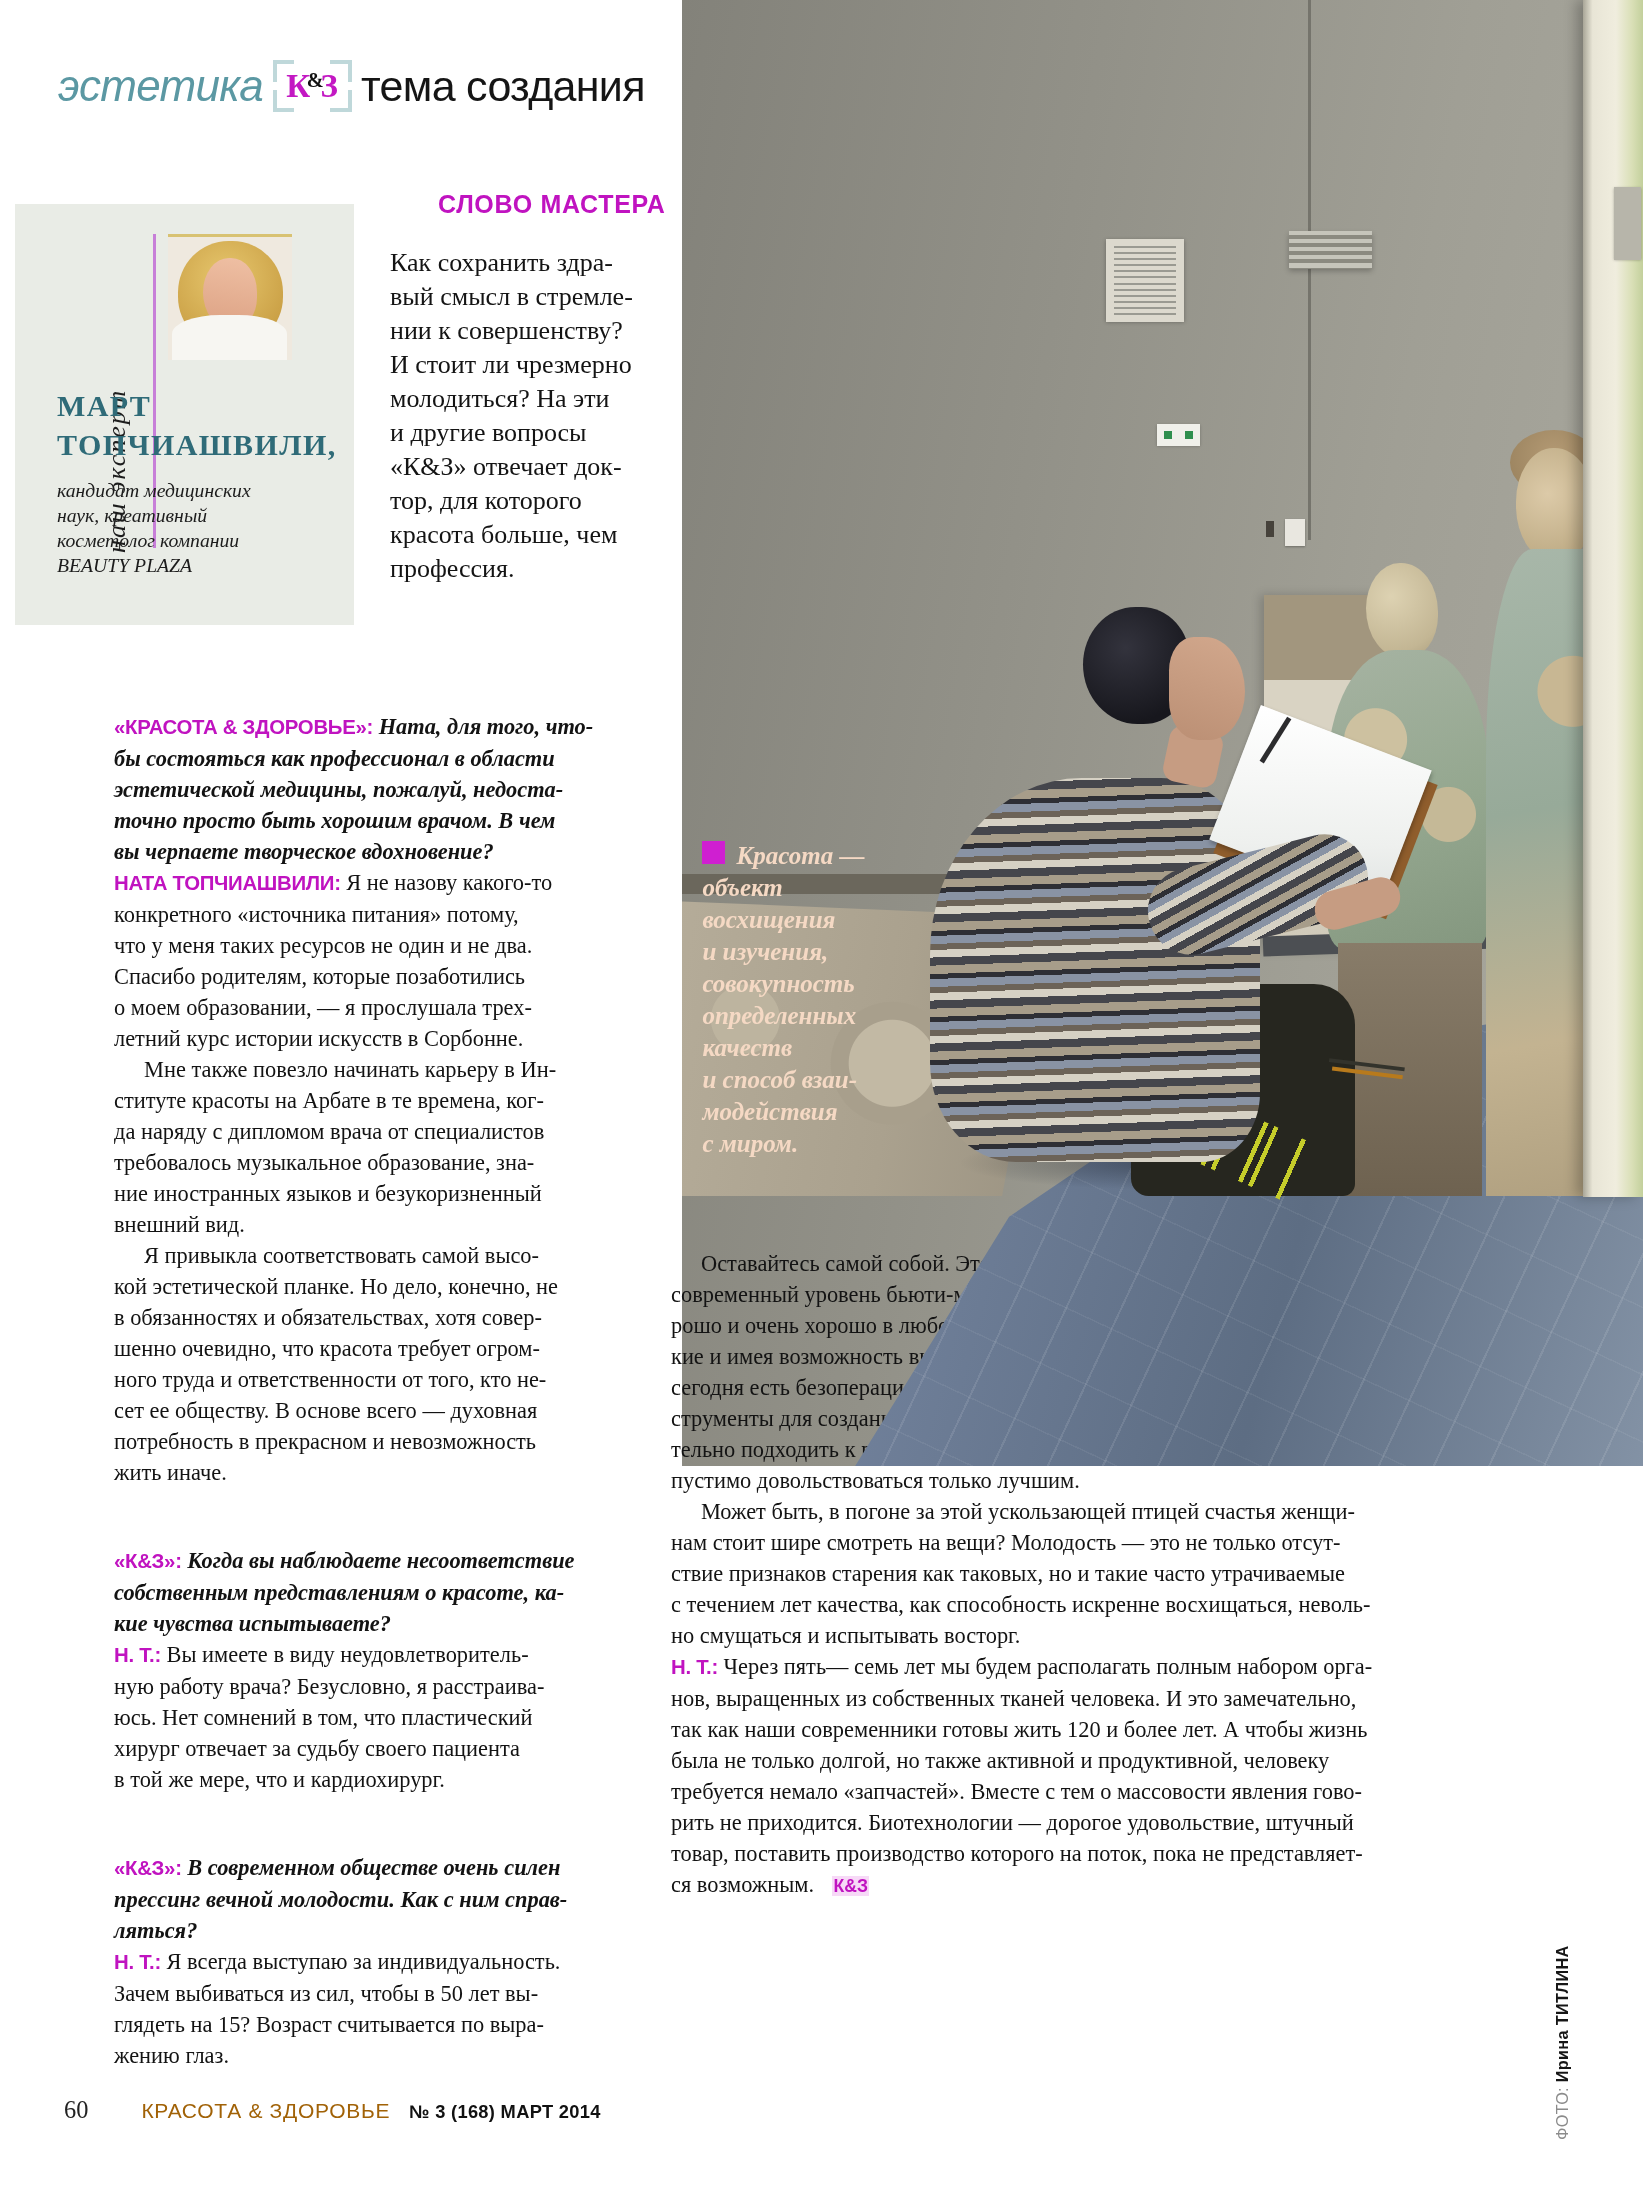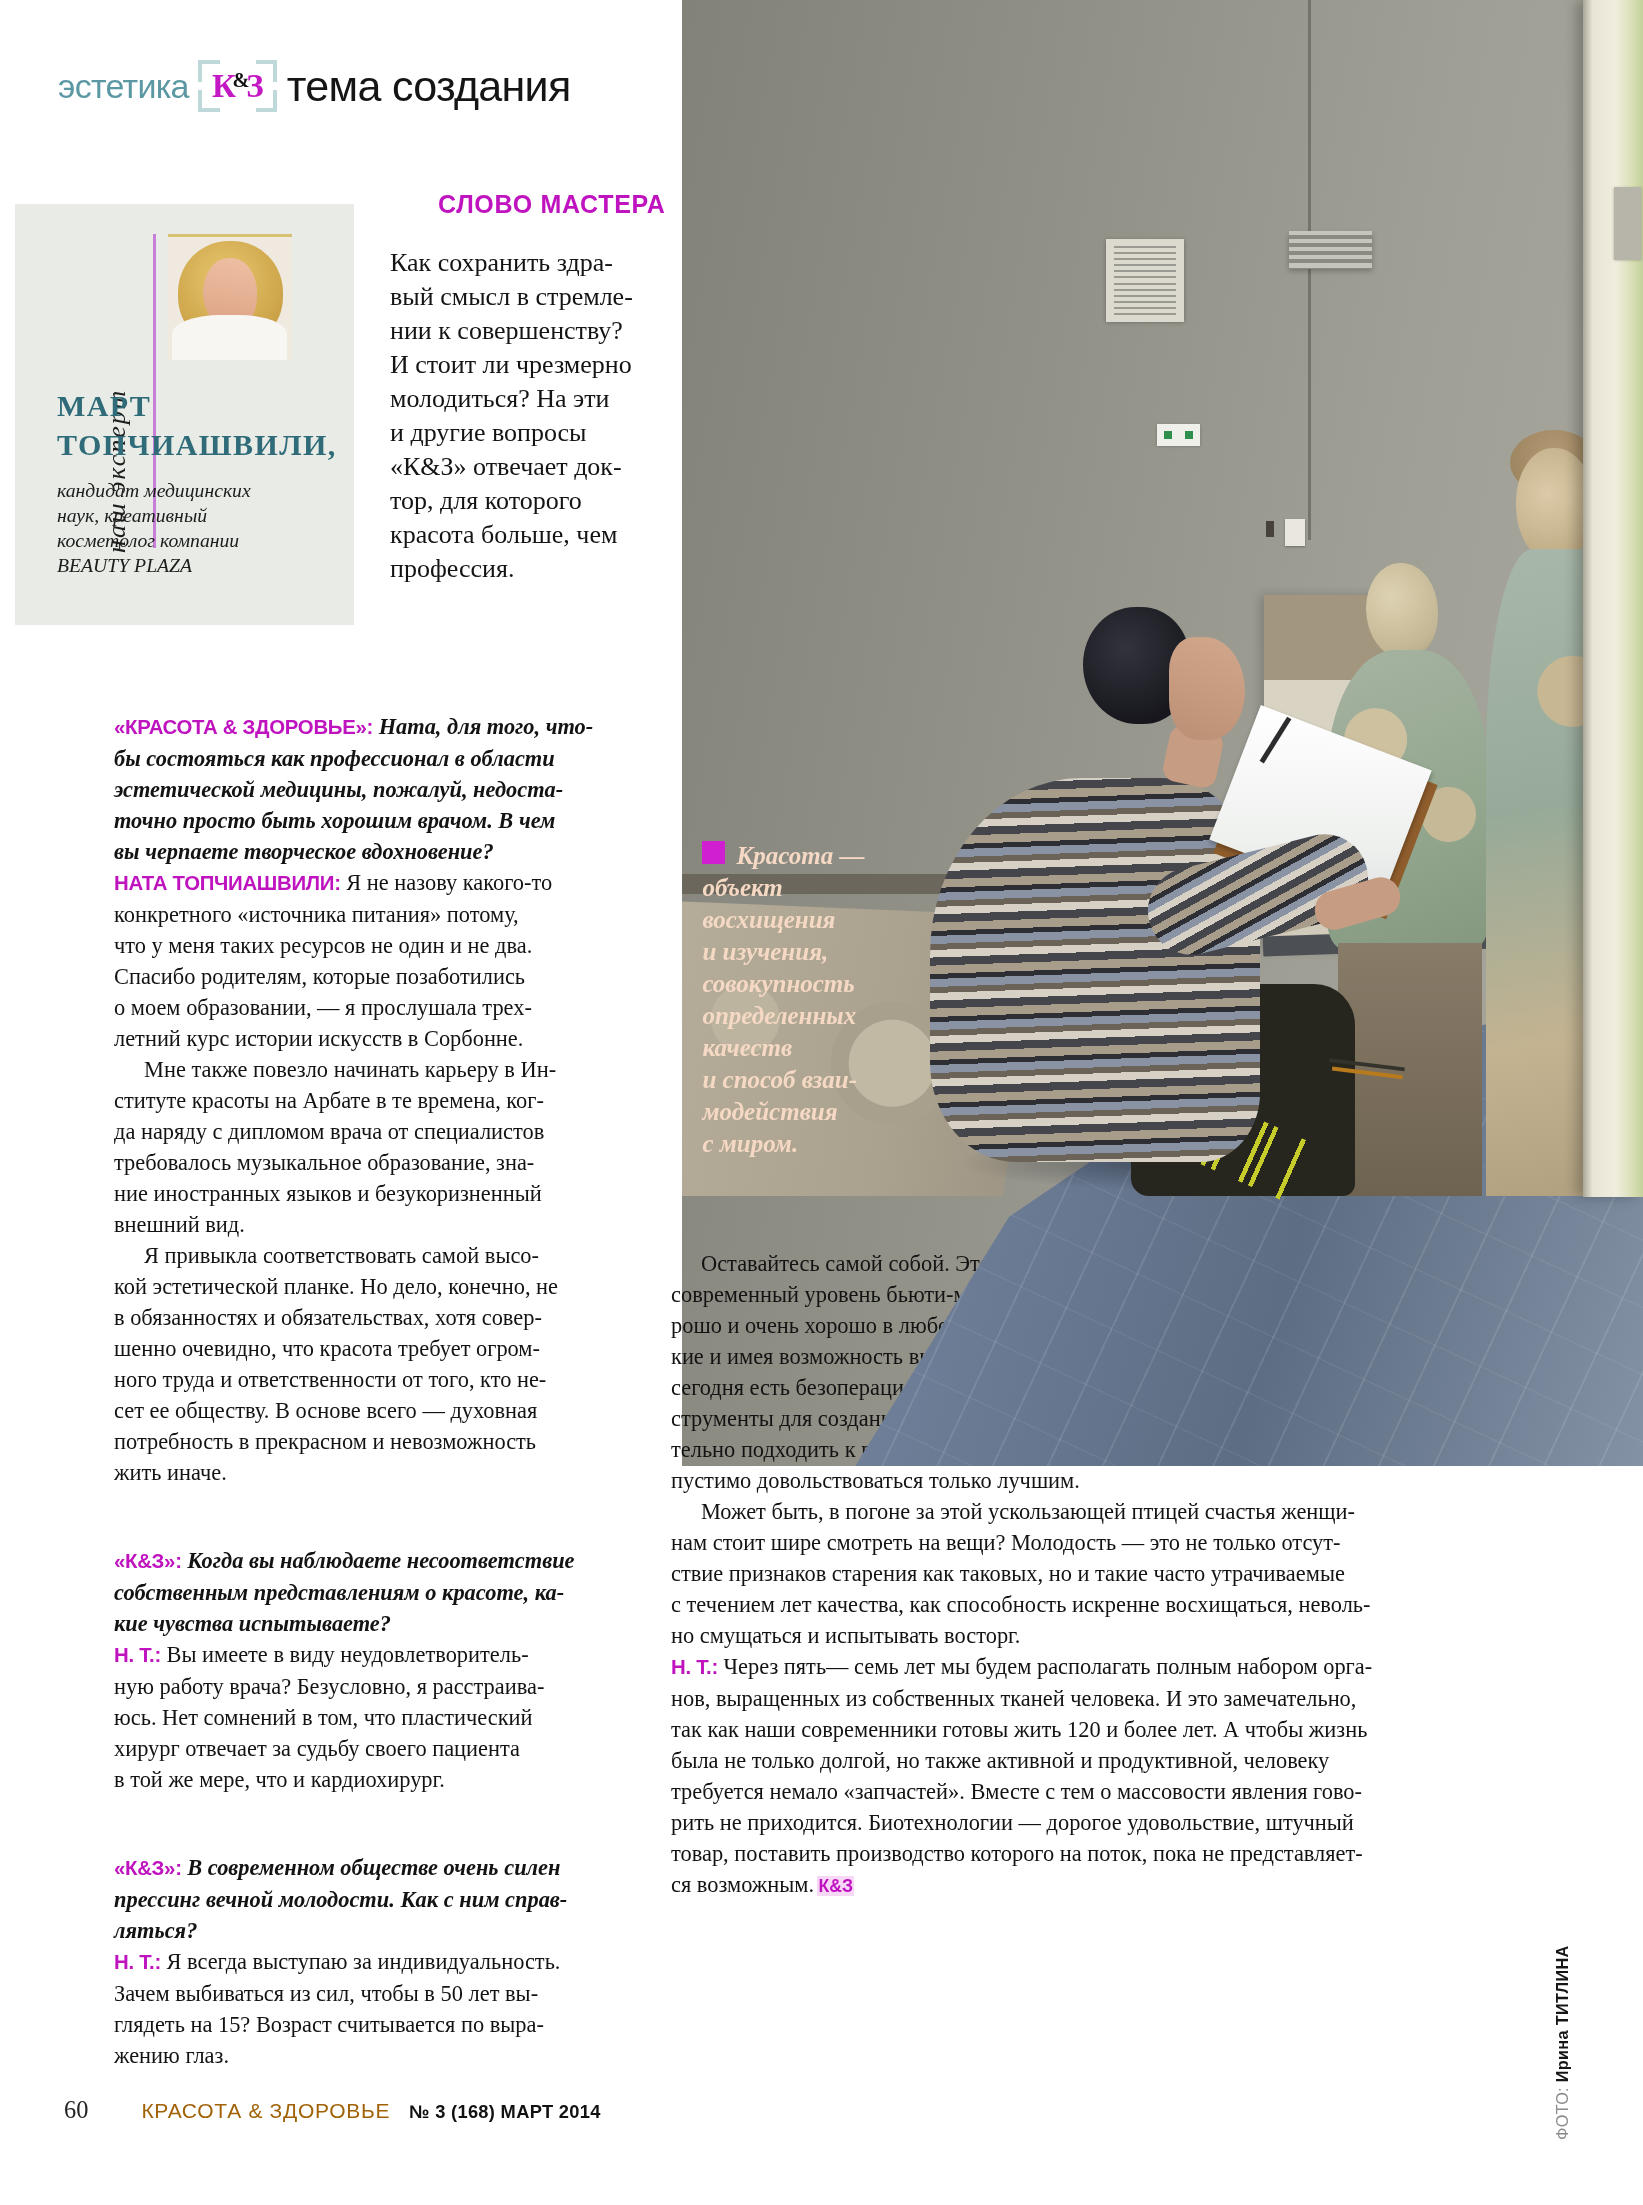--- a/index.html
+++ b/index.html
@@ -1,21 +1,21 @@
 <!DOCTYPE html>
 <html style="font-size:11px"><head>
 <meta charset="utf-8">
 <style>
   html,body{margin:0;padding:0;background:#ffffff;}
   .page{position:relative;width:1644px;height:2205px;background:#fff;overflow:hidden;
         font-family:"Liberation Serif",serif;color:#111;}
 
   
   .masthead{position:absolute;left:58px;top:60px;display:flex;align-items:center;}
-  .rubric{font-family:"Liberation Sans",sans-serif;font-size:34px;letter-spacing:-0.7px;color:#5b98a3;}
+  .rubric{font-family:"Liberation Sans",sans-serif;font-size:44px;letter-spacing:-0.7px;color:#5b98a3;font-style:italic;}
   .topic{font-family:"Liberation Sans",sans-serif;font-size:43px;letter-spacing:-0.7px;color:#151515;}
   .kz-logo{position:relative;width:79px;height:52px;margin:0 9.5px;display:flex;align-items:center;justify-content:center;}
   .kz-corner{position:absolute;width:17.6px;height:17.6px;border:0 solid #bfd8da;}
   .kz-tl{top:0;left:0;border-top-width:4.8px;border-left-width:4.8px;}
   .kz-tr{top:0;right:0;border-top-width:4.8px;border-right-width:4.8px;}
   .kz-bl{bottom:0;left:0;border-bottom-width:4.8px;border-left-width:4.8px;}
   .kz-br{bottom:0;right:0;border-bottom-width:4.8px;border-right-width:4.8px;}
   .kz-k,.kz-z{font-family:"Liberation Serif",serif;font-weight:bold;font-size:33px;color:#c318c3;}
   .kz-amp{font-family:"Liberation Serif",serif;font-weight:bold;font-size:20.4px;color:#111;margin:0 -3.4px;position:relative;top:-5.4px;z-index:2;}
 
@@ -137,21 +137,21 @@
   
   .col-left{position:absolute;left:114px;top:711px;width:536px;font-size:22.4px;line-height:31px;color:#131313;}
   .col-right{position:absolute;left:671px;top:1248px;width:903px;font-size:22.4px;line-height:31px;color:#131313;}
   .col-left p,.col-right p{margin:0;}
   .gap{margin-top:57px !important;}
   .indent{text-indent:30px;white-space:pre-line;}
   .lbl{font-family:"Liberation Sans",sans-serif;font-weight:bold;font-size:20.4px;letter-spacing:-0.3px;color:#c013c0;font-style:normal;}
   .qtext{font-weight:bold;font-style:italic;white-space:pre-line;}
   .atext{white-space:pre-line;}
   .end-mark{font-family:"Liberation Sans",sans-serif;font-weight:bold;font-size:17.6px;color:#c013c0;
-      background:#f7d9f7;padding:0 1.4px;margin-left:3px;}
+      background:#f7d9f7;padding:0 1.4px;margin-left:18px;}
 
   
   .footer{position:absolute;left:64px;top:2096px;display:flex;align-items:baseline;}
   .f-page{font-size:24.4px;color:#222;}
   .f-mag{font-family:"Liberation Sans",sans-serif;font-size:21px;letter-spacing:0.7px;color:#a16207;margin-left:53px;}
   .f-issue{font-family:"Liberation Sans",sans-serif;font-weight:bold;font-size:18.3px;letter-spacing:0.3px;color:#111;margin-left:19px;}
   .photo-credit{position:absolute;left:1553px;top:1841px;height:299px;writing-mode:vertical-rl;transform:rotate(180deg);
       font-family:"Liberation Sans",sans-serif;font-size:16.3px;letter-spacing:0.3px;}
   .pc-prefix{color:#8b8b8b;}
   .pc-name{font-weight:bold;color:#161616;}

